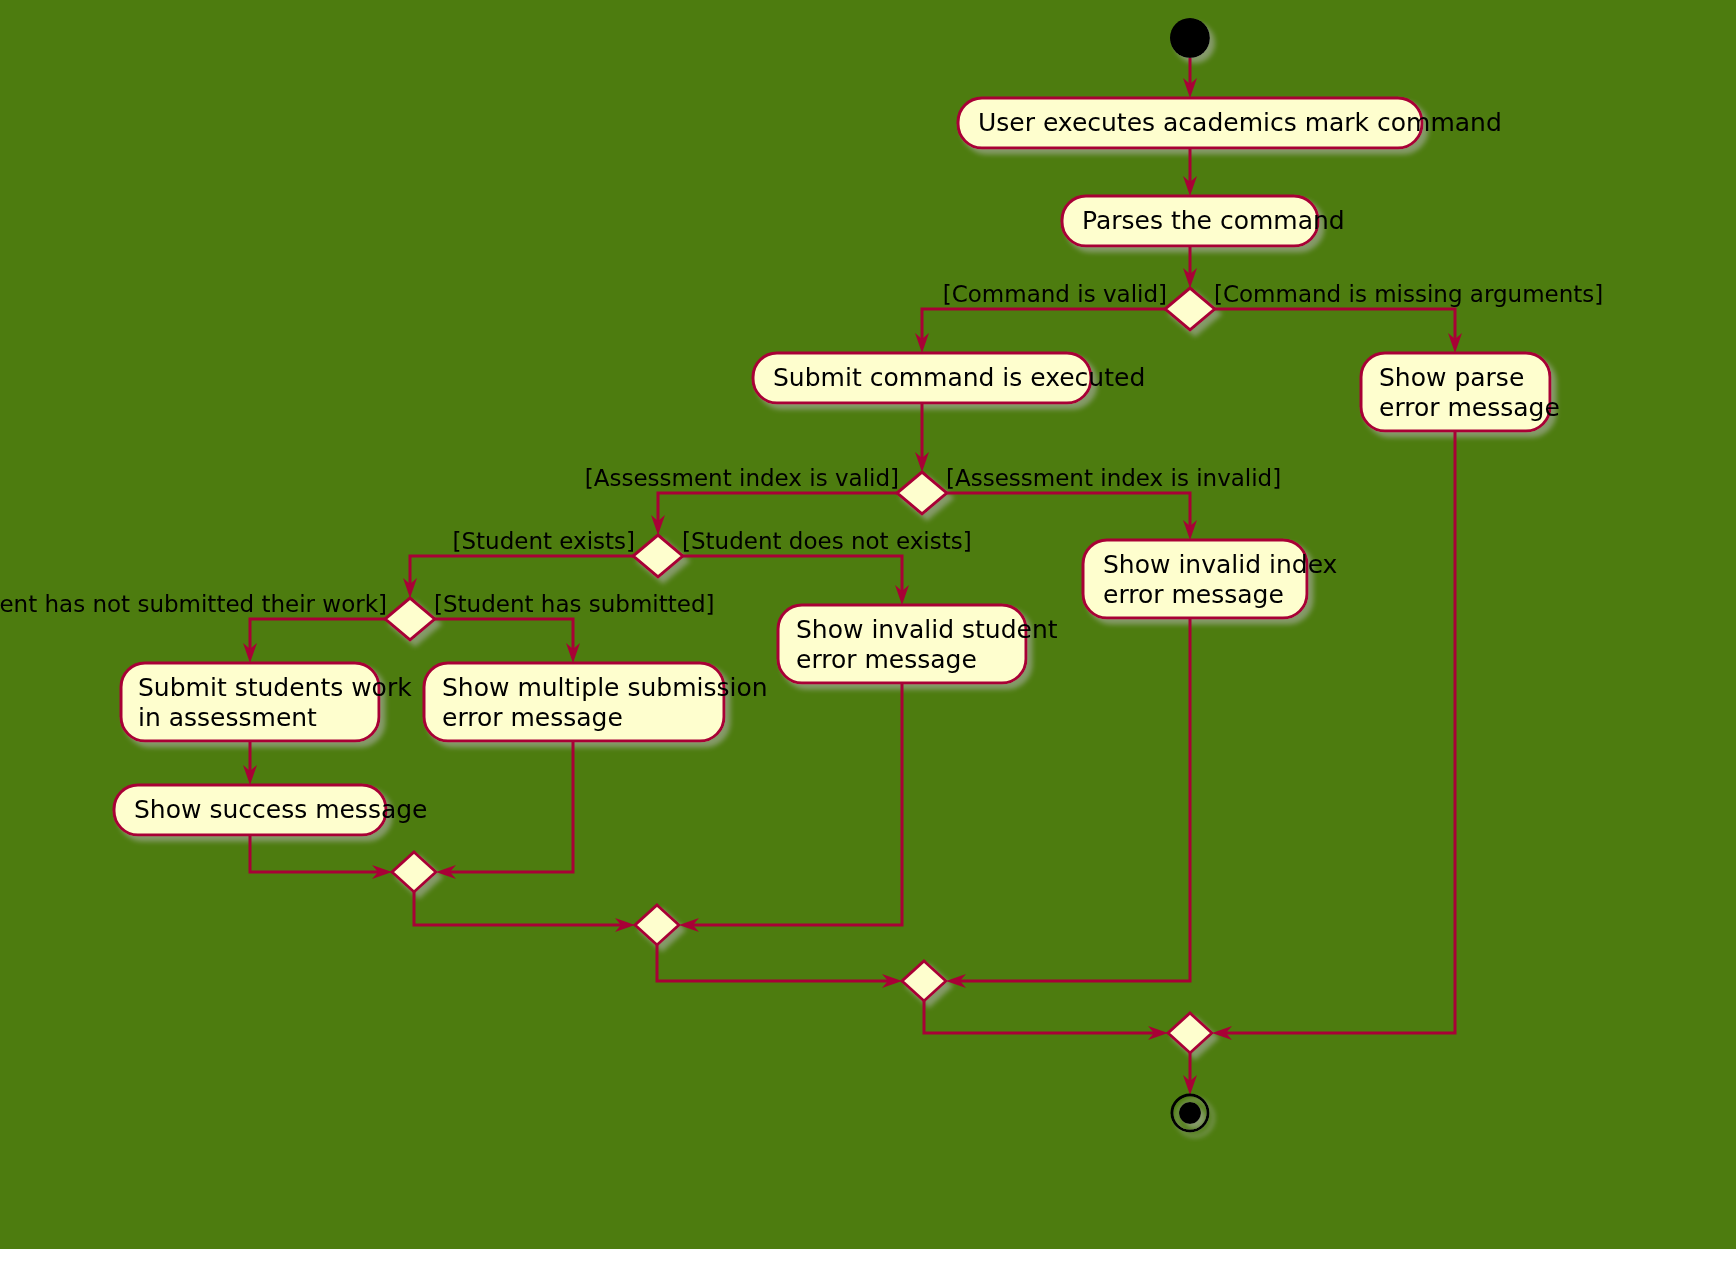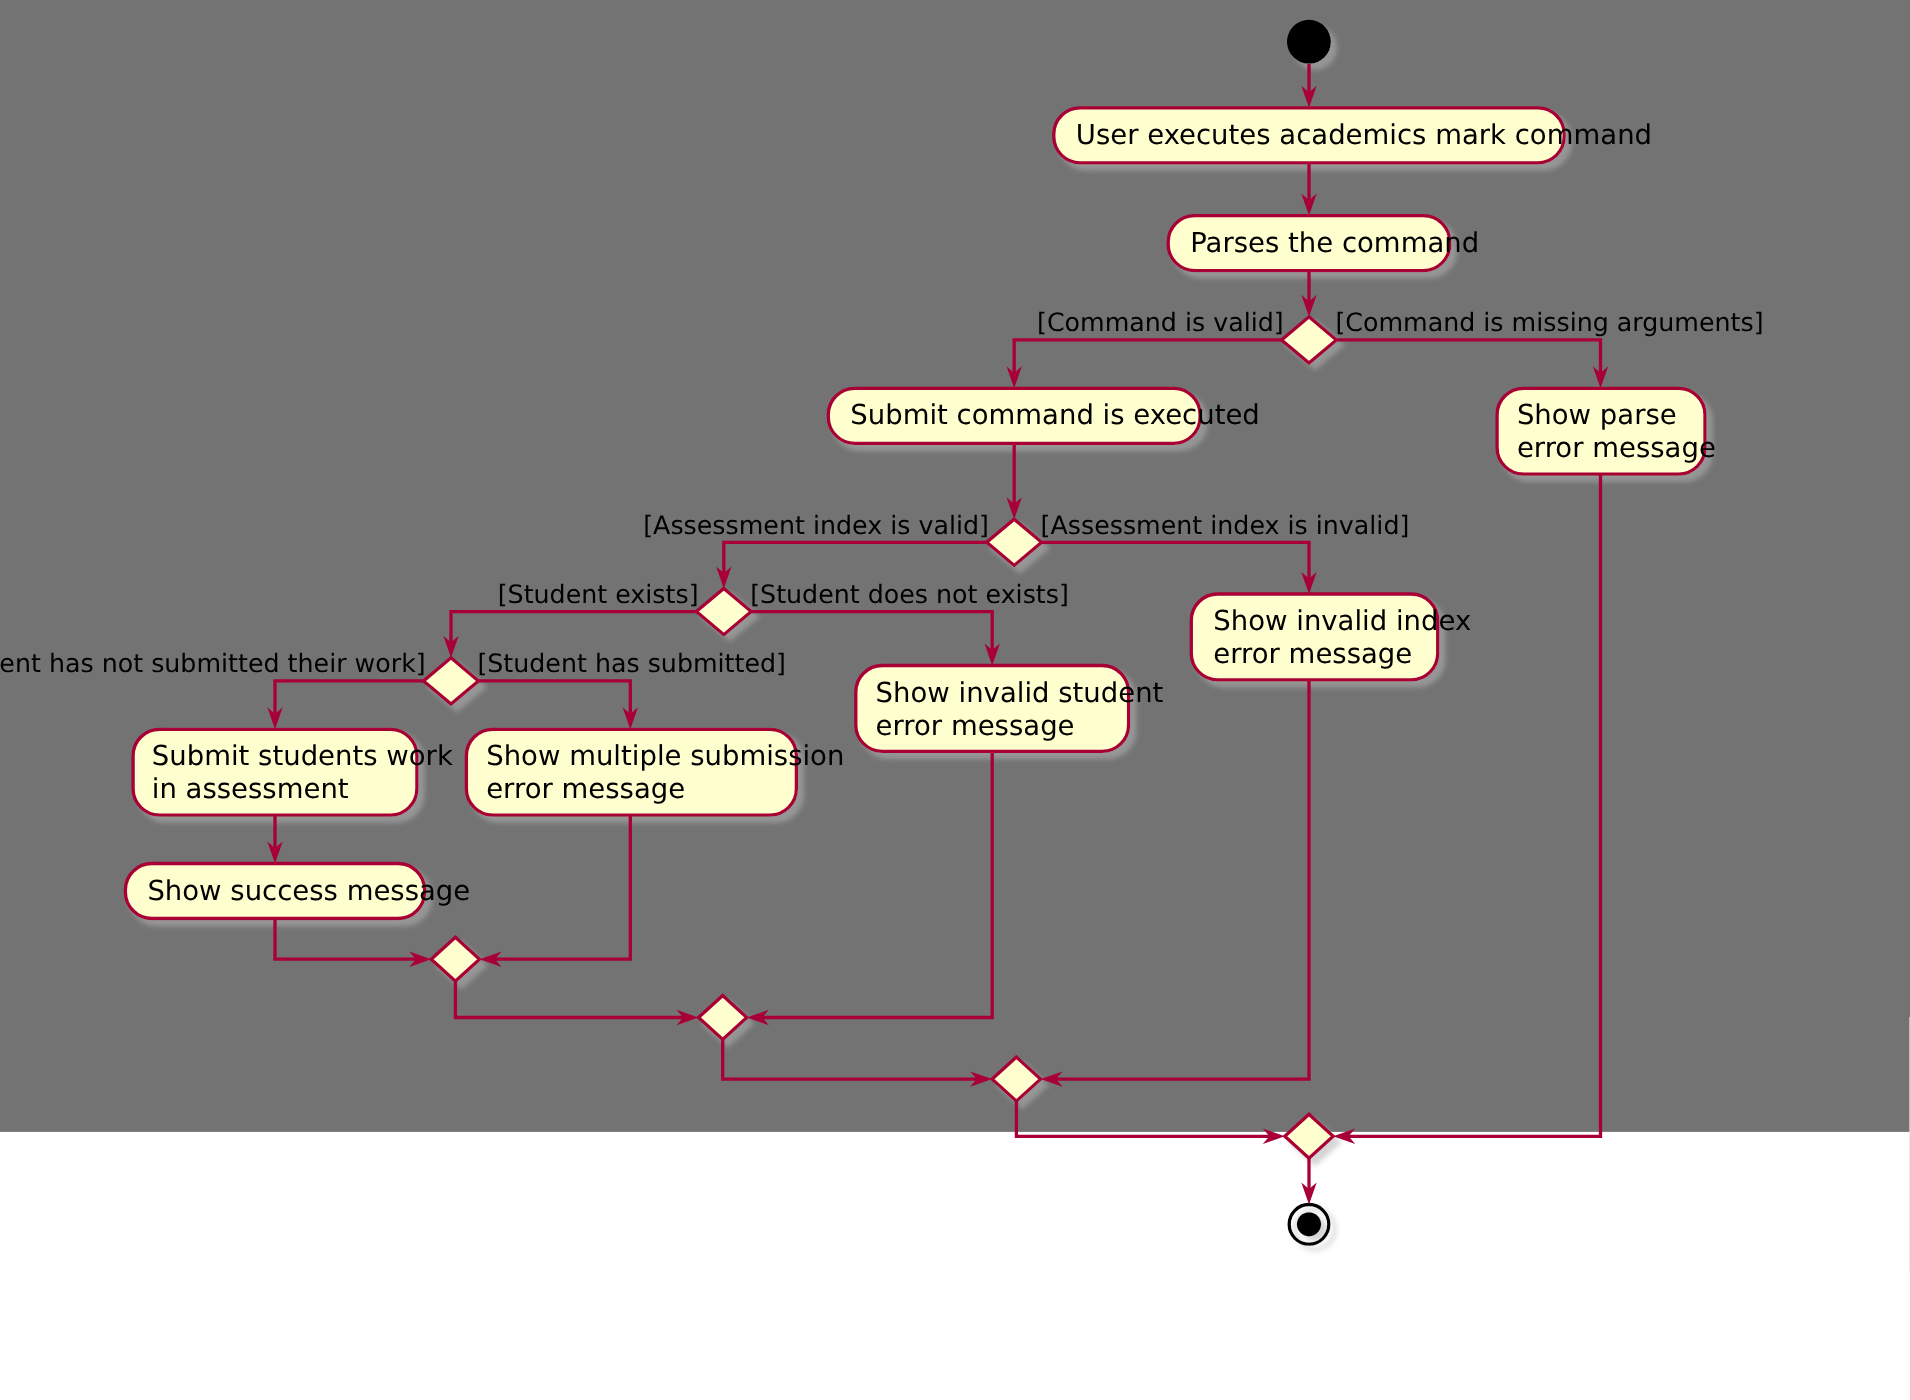--- a/index.html
+++ b/index.html
@@ -9,22 +9,22 @@
   }
   body {
     width: 1736px;
     height: 1273px;
     font-family: "DejaVu Sans", sans-serif;
     overflow: hidden;
   }
   #diagram-root {
     position: relative;
     width: 1736px;
-    height: 1029px;
-    background: #737373;
+    height: 1249px;
+    background: #4d7c0f;
   }
   svg#uml-canvas {
     display: block;
     width: 1736px;
     height: 1273px;
   }
   .node-label {
     font-family: "DejaVu Sans", sans-serif;
     font-size: 25px;
     fill: #000000;

